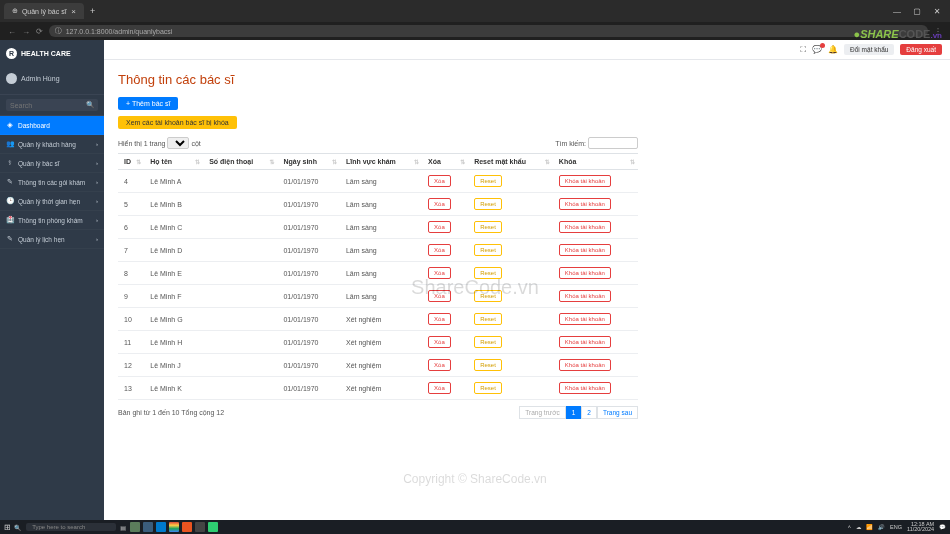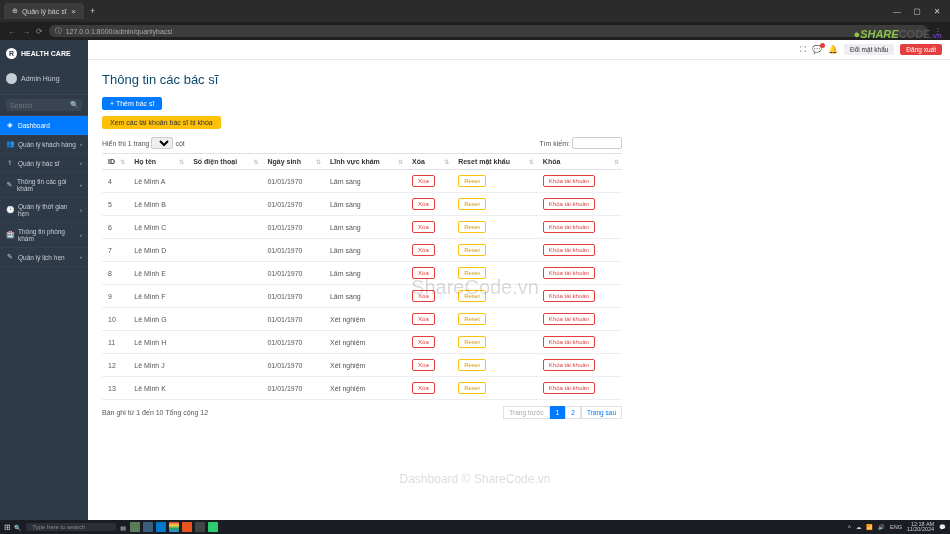--- a/index.html
+++ b/index.html
@@ -9,21 +9,21 @@
     .browser-chrome { background: #2b2b2b; height: 22px; display: flex; align-items: center; padding: 0 4px; }
     .browser-tab { background: #3c3c3c; height: 16px; padding: 2px 8px; border-radius: 4px 4px 0 0; display: flex; align-items: center; gap: 4px; color: #ccc; font-size: 7px; min-width: 80px; }
     .browser-tab .close { margin-left: auto; font-size: 8px; }
     .browser-controls { margin-left: auto; display: flex; gap: 2px; color: #ccc; font-size: 8px; }
     .browser-controls span { width: 18px; text-align: center; }
     .url-bar { background: #202020; height: 18px; display: flex; align-items: center; padding: 0 8px; gap: 6px; }
     .url-input { background: #3c3c3c; height: 12px; flex: 1; border-radius: 6px; padding: 0 6px; color: #aaa; font-size: 7px; display: flex; align-items: center; }
     
     
     .app-container { display: flex; height: calc(534px - 22px - 18px - 14px); background: #fff; }
-    .sidebar { width: 88px; background: #2f3a48; color: #c5cdd6; display: flex; flex-direction: column; font-size: 7px; }
+    .sidebar { width: 104px; background: #2f3a48; color: #c5cdd6; display: flex; flex-direction: column; font-size: 7px; }
     .sidebar-header { padding: 8px 6px; display: flex; align-items: center; gap: 4px; font-size: 7px; font-weight: 600; color: #fff; }
     .logo-circle { width: 11px; height: 11px; background: #fff; border-radius: 50%; display: inline-flex; align-items: center; justify-content: center; color: #2f3a48; font-size: 7px; font-weight: bold; }
     .user-row { padding: 6px 6px 10px; display: flex; align-items: center; gap: 4px; font-size: 7px; border-bottom: 1px solid #3a4453; }
     .avatar { width: 11px; height: 11px; border-radius: 50%; background: #c5cdd6; }
     .search-row { padding: 4px 6px; border-bottom: 1px solid #3a4453; display: flex; align-items: center; }
     .search-row input { background: #3a4453; border: none; width: 100%; height: 12px; padding: 0 4px; font-size: 7px; color: #c5cdd6; border-radius: 2px; }
     .search-row .search-icon { margin-left: -12px; font-size: 7px; }
     .nav-item { padding: 5px 6px; display: flex; align-items: center; gap: 4px; font-size: 6.5px; cursor: pointer; border-bottom: 1px solid rgba(255,255,255,0.03); }
     .nav-item.active { background: #007bff; color: #fff; }
     .nav-item .chev { margin-left: auto; font-size: 6px; }
@@ -32,21 +32,21 @@
     
     .content { flex: 1; background: #f4f5f7; padding: 0; position: relative; overflow: hidden; }
     .top-bar { background: #fff; height: 20px; border-bottom: 1px solid #e5e7eb; display: flex; align-items: center; justify-content: flex-end; padding: 0 8px; gap: 6px; font-size: 7px; }
     .top-icon { font-size: 8px; color: #555; position: relative; }
     .badge-dot { position: absolute; top: -2px; right: -3px; width: 5px; height: 5px; background: #e53e3e; border-radius: 50%; }
     .top-btn { padding: 2px 6px; border-radius: 2px; font-size: 6.5px; }
     .top-btn.gray { background: #eceef1; color: #333; }
     .top-btn.red { background: #e53e3e; color: #fff; }
     
     .page-body { background: #fff; margin: 0; padding: 12px 14px; height: calc(100% - 20px); }
-    .page-title { font-size: 13px; font-weight: 400; color: #0c4a6e; margin-bottom: 10px; }
+    .page-title { font-size: 13px; font-weight: 400; color: #c2410c; margin-bottom: 10px; }
     
     .btn-add { background: #007bff; color: #fff; border: none; padding: 3px 8px; border-radius: 2px; font-size: 7px; cursor: pointer; margin-bottom: 6px; display: inline-block; }
     .btn-locked { background: #ffc107; color: #333; border: none; padding: 3px 8px; border-radius: 2px; font-size: 7px; cursor: pointer; margin-bottom: 8px; display: inline-block; }
     
     .table-controls { display: flex; justify-content: space-between; align-items: center; font-size: 7px; color: #555; margin-bottom: 4px; }
     .table-controls input, .table-controls select { font-size: 7px; height: 12px; border: 1px solid #ccc; border-radius: 2px; padding: 0 3px; }
     .table-controls select { width: 22px; }
     .table-controls .search-box input { width: 50px; }
     
     table { width: 520px; border-collapse: collapse; font-size: 7px; }
@@ -309,21 +309,21 @@
         </div>
       </div>
     </div>
   </div>
 </div>
 
 <div class="watermark-logo">
   <span style="color:#8bc34a">●</span><span class="s">SHARE</span><span class="c">CODE</span><span class="vn">.vn</span>
 </div>
 <div class="watermark-center">ShareCode.vn</div>
-<div class="watermark-copy">Dashboard © ShareCode.vn</div>
+<div class="watermark-copy">Copyright © ShareCode.vn</div>
 
 <div class="taskbar">
   <span class="win">⊞</span>
   <span>🔍</span>
   <span class="search-tb">Type here to search</span>
   <span>▤</span>
   <div class="icons">
     <span class="tb-icon" style="background:#5b7c5b"></span>
     <span class="tb-icon" style="background:#3b5d7c"></span>
     <span class="tb-icon" style="background:#007acc"></span>

